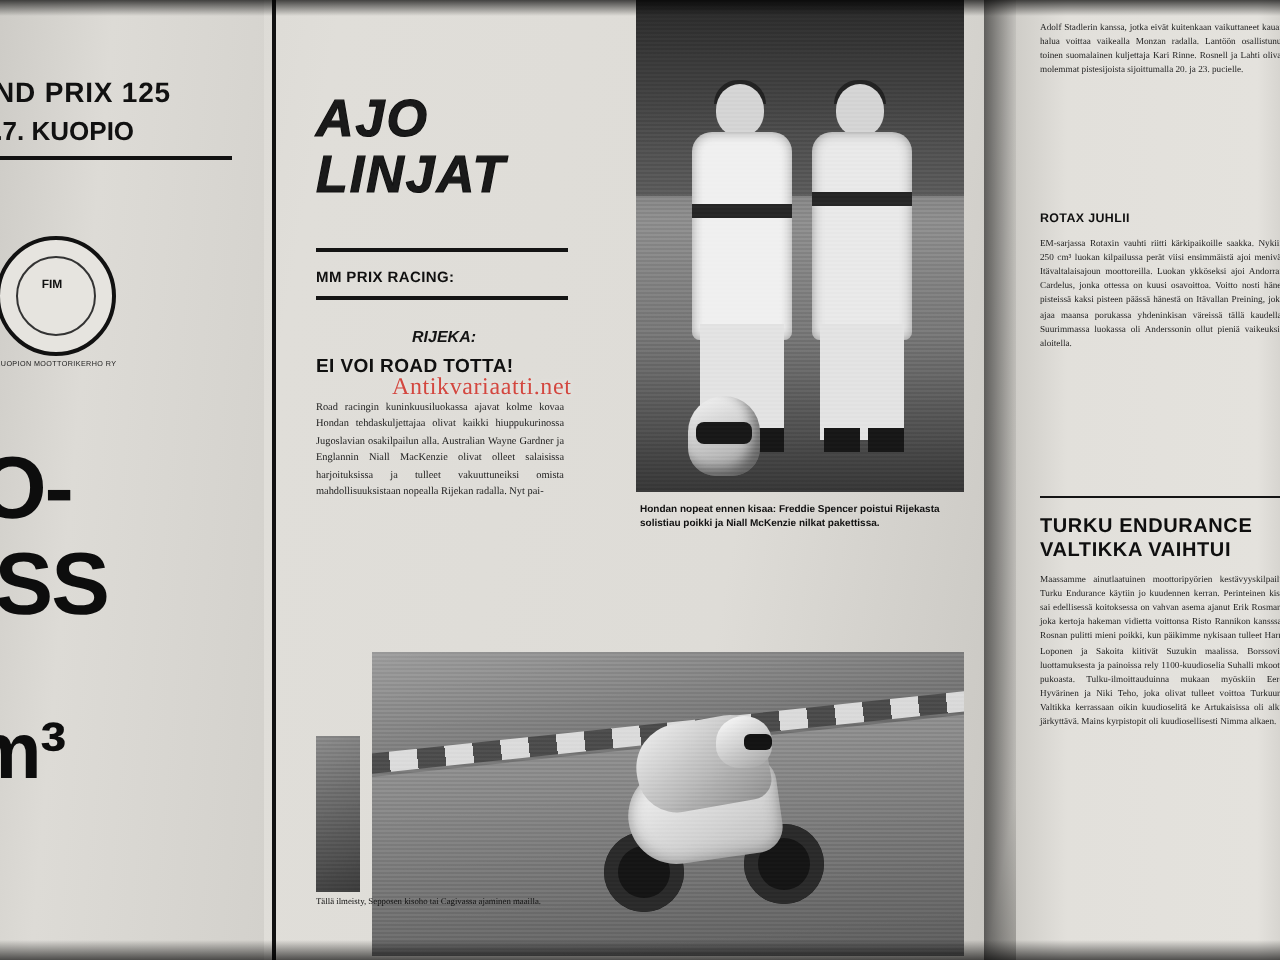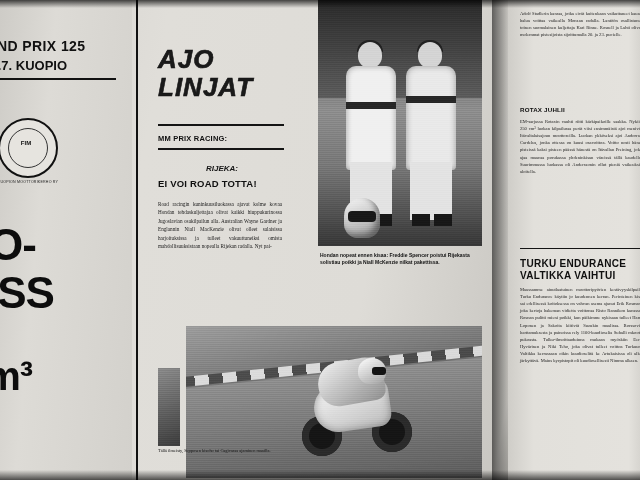--- a/index.html
+++ b/index.html
@@ -477,16 +477,17 @@
     <div class="rp-head rp-sub" style="position:absolute; left:12px; top:110px;">ROTAX JUHLII</div>
     <div class="tiny-col" style="left:12px; top:122px; width:122px;">EM-sarjassa Rotaxin vauhti riitti kärkipaikoille saakka. Nykiin 250 cm³ luokan kilpailussa perät viisi ensimmäistä ajoi menivät Itävaltalaisajoun moottoreilla. Luokan ykköseksi ajoi Andorran Cardelus, jonka ottessa on kuusi osavoittoa. Voitto nosti hänet pisteissä kaksi pisteen päässä hänestä on Itävallan Preining, joka ajaa maansa porukassa yhdeninkisan väreissä tällä kaudella. Suurimmassa luokassa oli Anderssonin ollut pieniä vaikeuksia aloitella.</div>
 
     <div class="rule-thin" style="left:12px; top:252px; width:122px; height:1px;"></div>
 
     <div class="rp-head rp-title" style="position:absolute; left:12px; top:262px;">TURKU ENDURANCE</div>
     <div class="rp-head rp-title" style="position:absolute; left:12px; top:274px;">VALTIKKA VAIHTUI</div>
     <div class="tiny-col" style="left:12px; top:290px; width:122px;">Maassamme ainutlaatuinen moottoripyörien kestävyyskilpailu Turku Endurance käytiin jo kuudennen kerran. Perinteinen kisa sai edellisessä koitoksessa on vahvan asema ajanut Erik Rosman, joka kertoja hakeman vidietta voittonsa Risto Rannikon kansssa. Rosnan pulitti mieni poikki, kun päikimme nykisaan tulleet Harri Loponen ja Sakoita kiitivät Suzukin maalissa. Borssovia luottamuksesta ja painoissa rely 1100-kuudioselia Suhalli mkoota pukoasta. Tulku-ilmoittauduinna mukaan myöskiin Eero Hyvärinen ja Niki Teho, joka olivat tulleet voittoa Turkuun. Valtikka kerrassaan oikin kuudioselitä ke Artukaisissa oli alku järkyttävä. Mains kyrpistopit oli kuudiosellisesti Nimma alkaen.</div>
   </div>
 
+  <div class="watermark">Antikvariaatti.net</div>
 
   <div class="edge-shadow-top"></div>
   <div class="edge-shadow-bottom"></div>
 </div>
 
 </body></html>

